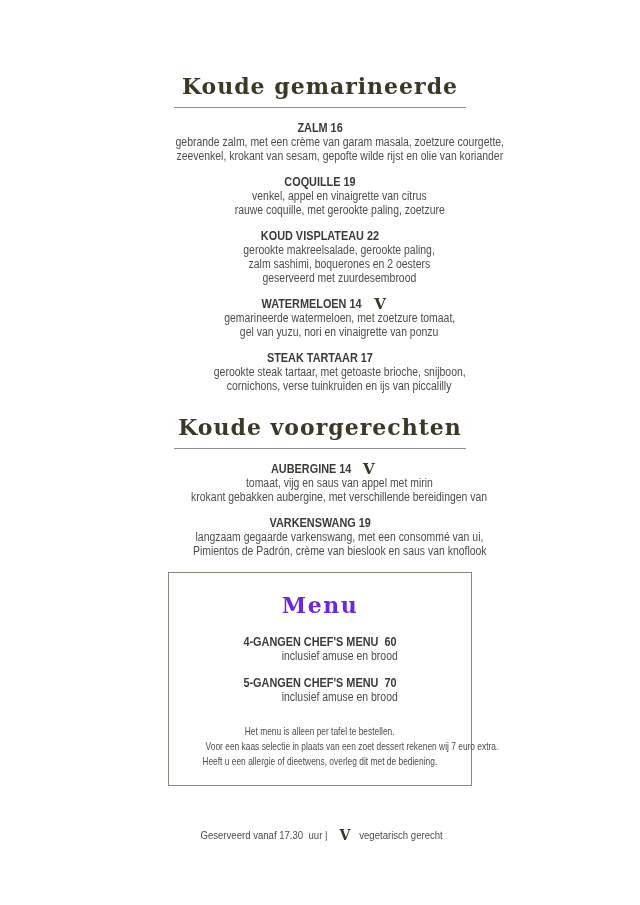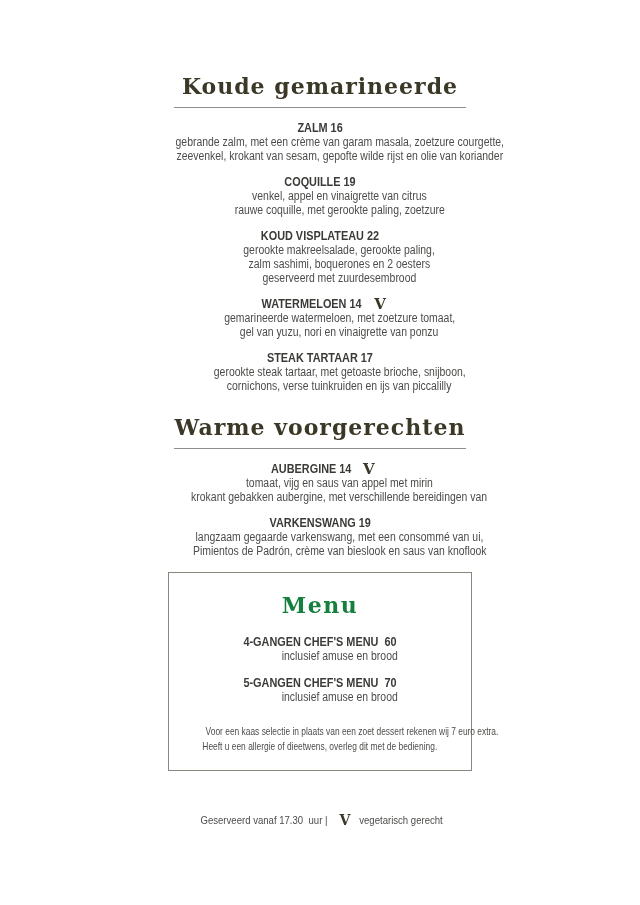--- a/index.html
+++ b/index.html
@@ -64,21 +64,21 @@
     border: 1.5px solid #8a877c;
     padding: 18px 0 16px 0;
     box-sizing: content-box;
   }
   .menu-box-title {
     font-family: "DejaVu Serif", serif;
     font-weight: bold;
     font-size: 22px;
     line-height: 28px;
     letter-spacing: 1.5px;
-    color: #15803d;
+    color: #6d28d9;
     margin: 0;
   }
   .box-items { margin-top: 16px; text-decoration: underline; }
   .menu-item { margin-bottom: 13px; }
   .box-notes { margin-top: 20px; }
   .note-line {
     font-size: 10.5px;
     line-height: 15px;
     color: #4c4c4a;
   }
@@ -126,21 +126,21 @@
     </div>
 
     <div class="dish">
       <div class="dish-name"><span class="cond">STEAK TARTAAR 17</span><span class="veg"></span></div>
       <div class="desc-line"><span class="cond">gerookte steak tartaar, met getoaste brioche, snijboon,</span></div>
       <div class="desc-line"><span class="cond">cornichons, verse tuinkruiden en ijs van piccalilly</span></div>
     </div>
   </div>
 
   <div class="section section-2">
-    <h1 class="section-title">Warme voorgerechten</h1>
+    <h1 class="section-title">Koude voorgerechten</h1>
     <div class="rule"></div>
 
     <div class="dish">
       <div class="dish-name"><span class="cond">AUBERGINE 14</span><span class="veg">V</span></div>
       <div class="desc-line"><span class="cond">tomaat, vijg en saus van appel met mirin</span></div>
       <div class="desc-line"><span class="cond">krokant gebakken aubergine, met verschillende bereidingen van</span></div>
     </div>
 
     <div class="dish">
       <div class="dish-name"><span class="cond">VARKENSWANG 19</span><span class="veg"></span></div>
@@ -157,20 +157,21 @@
         <div class="dish-name"><span class="cond">4-GANGEN CHEF'S MENU  60</span></div>
         <div class="desc-line"><span class="cond">inclusief amuse en brood</span></div>
       </div>
       <div class="menu-item">
         <div class="dish-name"><span class="cond">5-GANGEN CHEF'S MENU  70</span></div>
         <div class="desc-line"><span class="cond">inclusief amuse en brood</span></div>
       </div>
     </div>
 
     <div class="box-notes">
+      <div class="note-line"><span class="cond">Het menu is alleen per tafel te bestellen.</span></div>
       <div class="note-line"><span class="cond">Voor een kaas selectie in plaats van een zoet dessert rekenen wij 7 euro extra.</span></div>
       <div class="note-line"><span class="cond">Heeft u een allergie of dieetwens, overleg dit met de bediening.</span></div>
     </div>
   </div>
 
   <div class="footer">
     <span class="cond">Geserveerd vanaf 17.30  uur |</span><span class="veg">V</span><span class="cond">vegetarisch gerecht</span>
   </div>
 
 </div>

